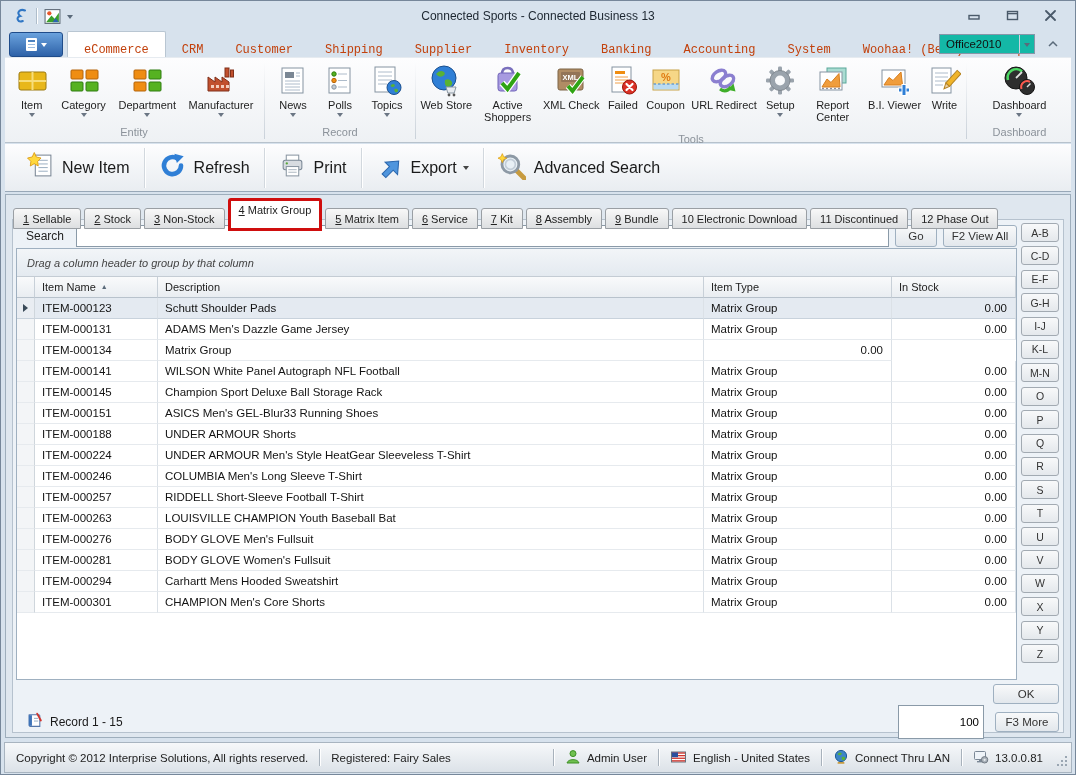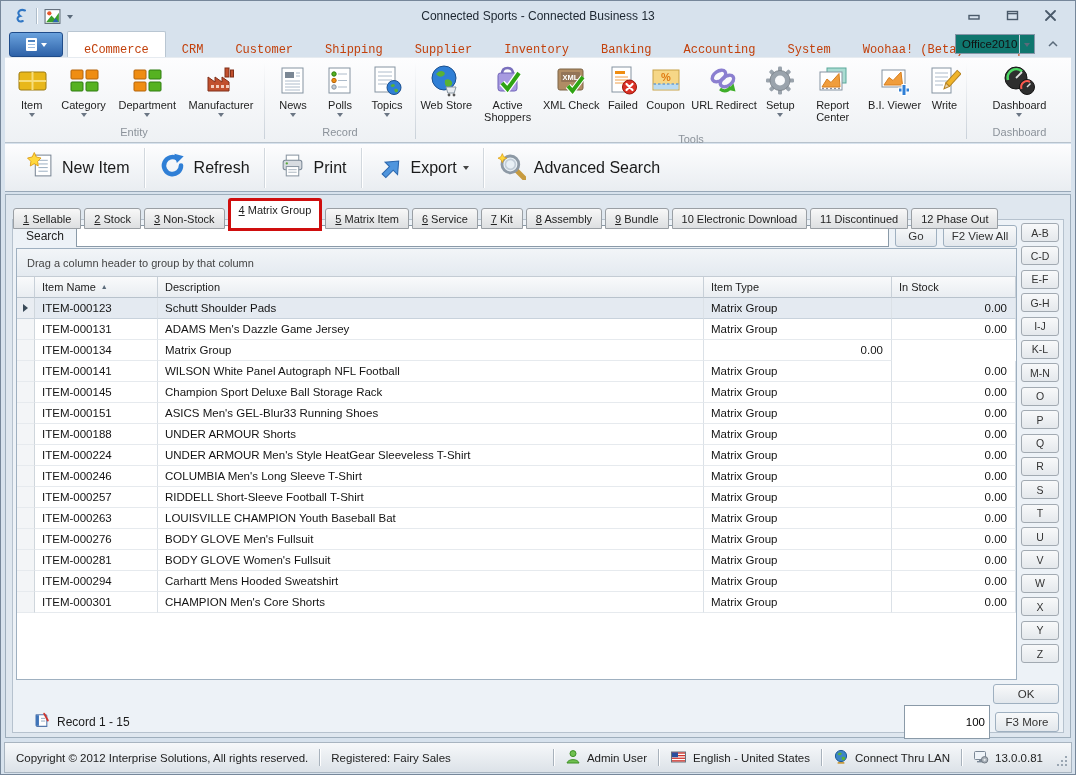--- a/index.html
+++ b/index.html
@@ -25,21 +25,21 @@
     display:flex; align-items:center; justify-content:center; gap:4px; }
   .appdoc { width:11px; height:13px; background:#fff; border-radius:1px; position:relative; }
   .appdoc:before { content:""; position:absolute; left:2px; top:2px; right:2px; height:2px; background:#4f84c0; }
   .appdoc:after { content:""; position:absolute; left:2px; top:6px; right:2px; height:1px;
      background:#9cbce0; box-shadow:0 3px 0 #9cbce0; }
   .appcaret { width:0;height:0;border:3.5px solid transparent;border-top:4.5px solid #fff; margin-top:4px;}
   .rtabs { position:absolute; left:62px; top:0; height:26px; display:flex; }
   .rtab { padding:6px 16px; line-height:26px; font-size:12px; color:#c2410c; cursor:default;font-family:Liberation Mono, monospace; }
   .rtab.sel { background:#fff; border:1px solid #b9c6d2; border-bottom:none;
     border-radius:2px 2px 0 0; line-height:25px; }
-  .theme { position:absolute; right:36px; top:3px; width:80px; height:20px; background:#0f766e;
+  .theme { position:absolute; right:36px; top:3px; width:96px; height:20px; background:#14b8a6;
     border:1px solid #8696a8; display:flex; align-items:center; font-size:11.5px; color:#111; }
   .theme span.val { flex:1; padding-left:6px; }
   .theme .dd { width:15px; height:100%; display:flex; align-items:center; justify-content:center; border-left:1px solid #c8d2dc; }
   .theme .dd i { width:0;height:0;border:3.5px solid transparent;border-top:4px solid #5a6a7a;margin-top:4px; }
   .collapse { position:absolute; right:10px; top:6px; width:16px; height:14px;
     display:flex; align-items:center; justify-content:center; }
 
   
   .ribbon { position:absolute; left:4px; right:4px; top:56px; height:86px;
     background:linear-gradient(#fdfdfe,#eef1f4); border-top:1px solid #e6ebf0;
@@ -88,40 +88,40 @@
   .f2btn { width:74px; }
 
   .alpha { position:absolute; right:4px; top:3px; width:38px; display:flex; flex-direction:column; }
   .abtn { height:19px; margin-bottom:4.4px; background:linear-gradient(#f8f9fa,#e4e8ec);
     border:1px solid #a2aab2; border-radius:3px; font-size:10.5px; color:#333;
     display:flex; align-items:center; justify-content:center; }
 
   .grid { position:absolute; left:3px; right:46px; top:28px; height:432px;
     background:#fff; border:1px solid #9fb0c0; overflow:hidden; }
   .hintbar { height:28px; background:linear-gradient(#f2f5f8,#e4eaf0);
-    border-bottom:1px solid #c4ccd4; font-size:11px; color:#444; line-height:28px; padding-left:10px; }
+    border-bottom:1px solid #c4ccd4; font-size:11px; color:#444; line-height:28px; padding-left:10px;font-style:italic; }
   .thead, .trow { display:grid; grid-template-columns:18px 123px 1fr 188px 124px; }
   .thead { height:21px; }
   .hcell { background:linear-gradient(#f9fafb,#e9edf1); border-right:1px solid #c8d0d8;
     border-bottom:1px solid #b8c2cc; font-size:11px; color:#222; line-height:20px;
     padding-left:7px; display:flex; align-items:center; gap:5px; }
   .sortarr { font-size:7px; color:#5a6a7a; }
   .trow { height:21px; }
   .tcell { border-right:1px solid #dbe1e7; border-bottom:1px solid #e6eaee;
     font-size:11.5px; color:#141414; line-height:20px; padding-left:7px;
     white-space:nowrap; overflow:hidden; }
   .tcell.c0 { padding-left:0; display:flex; align-items:center; justify-content:center; background:#f3f5f7; border-right:1px solid #cfd6dc;}
   .tcell.c4 { text-align:right; padding-right:8px; padding-left:0; }
   .trow.rsel .tcell { background:#e4eaf1; border-bottom:1px solid #c8d2dc; }
   .trow.rsel .tcell.c0 { background:#e9edf2; }
   .rowptr { width:0; height:0; border-left:5px solid #3a4a58; border-top:4px solid transparent; border-bottom:4px solid transparent; }
 
   .okbtn { position:absolute; right:4px; top:464px; width:66px; height:20px; }
-  .frow { position:absolute; left:12px; right:4px; top:491px; height:22px;
-    display:flex; align-items:center; gap:5px; }
+  .frow { position:absolute; left:5px; right:4px; top:491px; height:22px;
+    display:flex; align-items:center; gap:11px; }
   .recgrp { display:flex; align-items:center; gap:7px; padding-left:8px; font-size:12px; color:#1a1a1a; }
   .fspacer { flex:1; }
   .psize { width:86px; height:20px; border:1px solid #8a9aa8; font-family:inherit;
     font-size:11.5px; text-align:right; padding:16px 4px; }
   .morebtn { width:64px; height:20px; }
 
   
   .statusbar { position:absolute; left:3px; right:3px; top:741px; height:31px;
     background:linear-gradient(#f6f8fa,#dce2e8); border:1px solid #a8b4c0;
     display:flex; align-items:center; font-size:11.5px; color:#222; }

